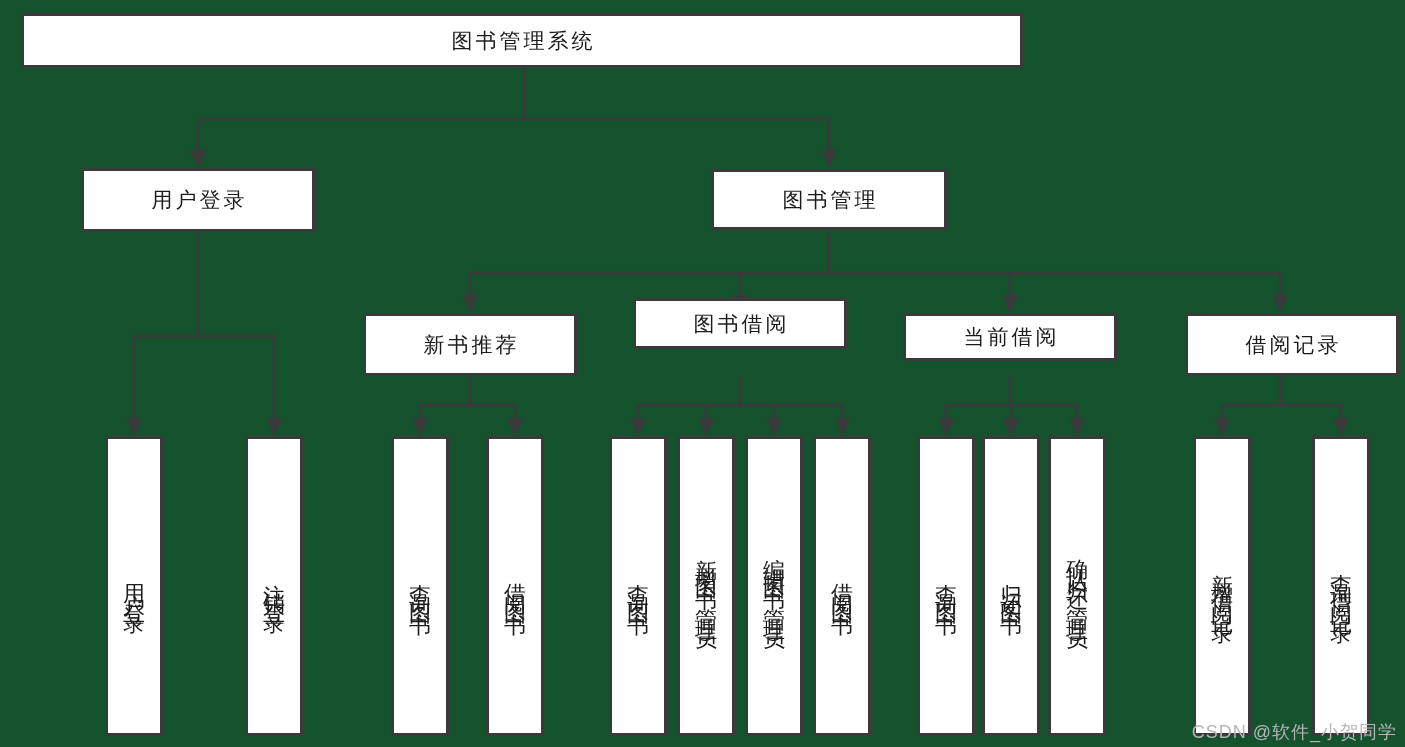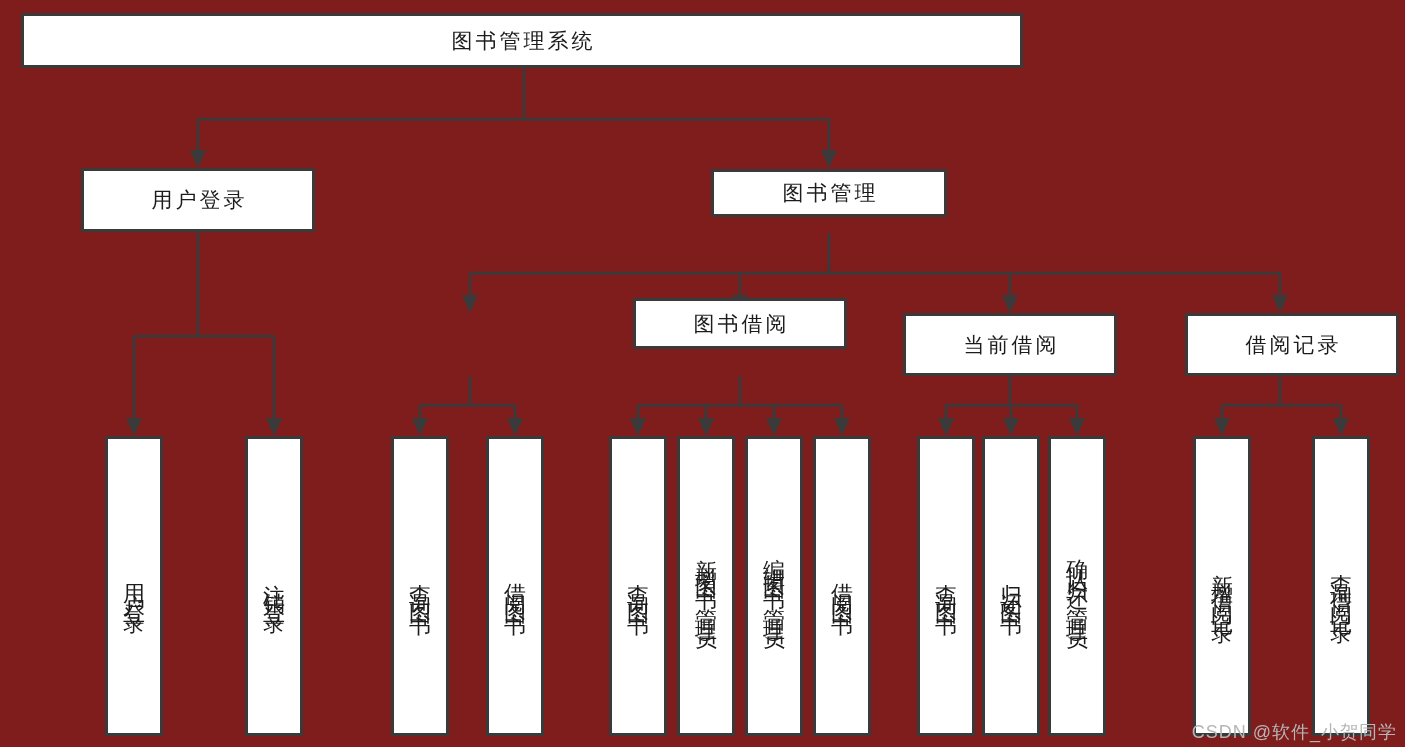--- a/index.html
+++ b/index.html
@@ -1,20 +1,20 @@
 <!DOCTYPE html>
 <html><head>
 <meta charset="utf-8">
 <style>
   html, body { margin: 0; padding: 0; background: #ffffff; }
   #canvas {
     position: relative;
     width: 1405px;
     height: 747px;
-    background: #7f1d1d;
+    background: #14532d;
     overflow: hidden;
     font-family: "Liberation Sans", sans-serif;
     text-align: right;
   }
   #connectors {
     position: absolute;
     left: 0; top: 0;
     pointer-events: none;
   }
   .box {
@@ -114,28 +114,31 @@
       <polygon points="1333,418 1349,418 1341,436" fill="#3a3a3a"></polygon>
     </svg>
 
   <div class="box" style="left:21px; top:13px; width:1002px; height:55px;">
     <span class="lbl">图书管理系统</span>
   </div>
 
   <div class="box" style="left:81px; top:168px; width:234px; height:64px;">
     <span class="lbl">用户登录</span>
   </div>
-  <div class="box" style="left:711px; top:169px; width:236px; height:48px;">
+  <div class="box" style="left:711px; top:169px; width:236px; height:61px;">
     <span class="lbl">图书管理</span>
   </div>
 
+  <div class="box" style="left:363px; top:313px; width:214px; height:63px;">
+    <span class="lbl">新书推荐</span>
+  </div>
   <div class="box" style="left:633px; top:298px; width:214px; height:51px;">
     <span class="lbl">图书借阅</span>
   </div>
-  <div class="box" style="left:903px; top:313px; width:214px; height:63px;">
+  <div class="box" style="left:903px; top:313px; width:214px; height:48px;">
     <span class="lbl">当前借阅</span>
   </div>
   <div class="box" style="left:1173px; top:313px; width:214px; height:63px;margin-left:12px;">
     <span class="lbl">借阅记录</span>
   </div>
 
   <div class="box vbox" style="left:105px; top:436px; width:58px; height:300px;">
     <span class="lbl">用户登录</span>
   </div>
   <div class="box vbox" style="left:245px; top:436px; width:58px; height:300px;">

